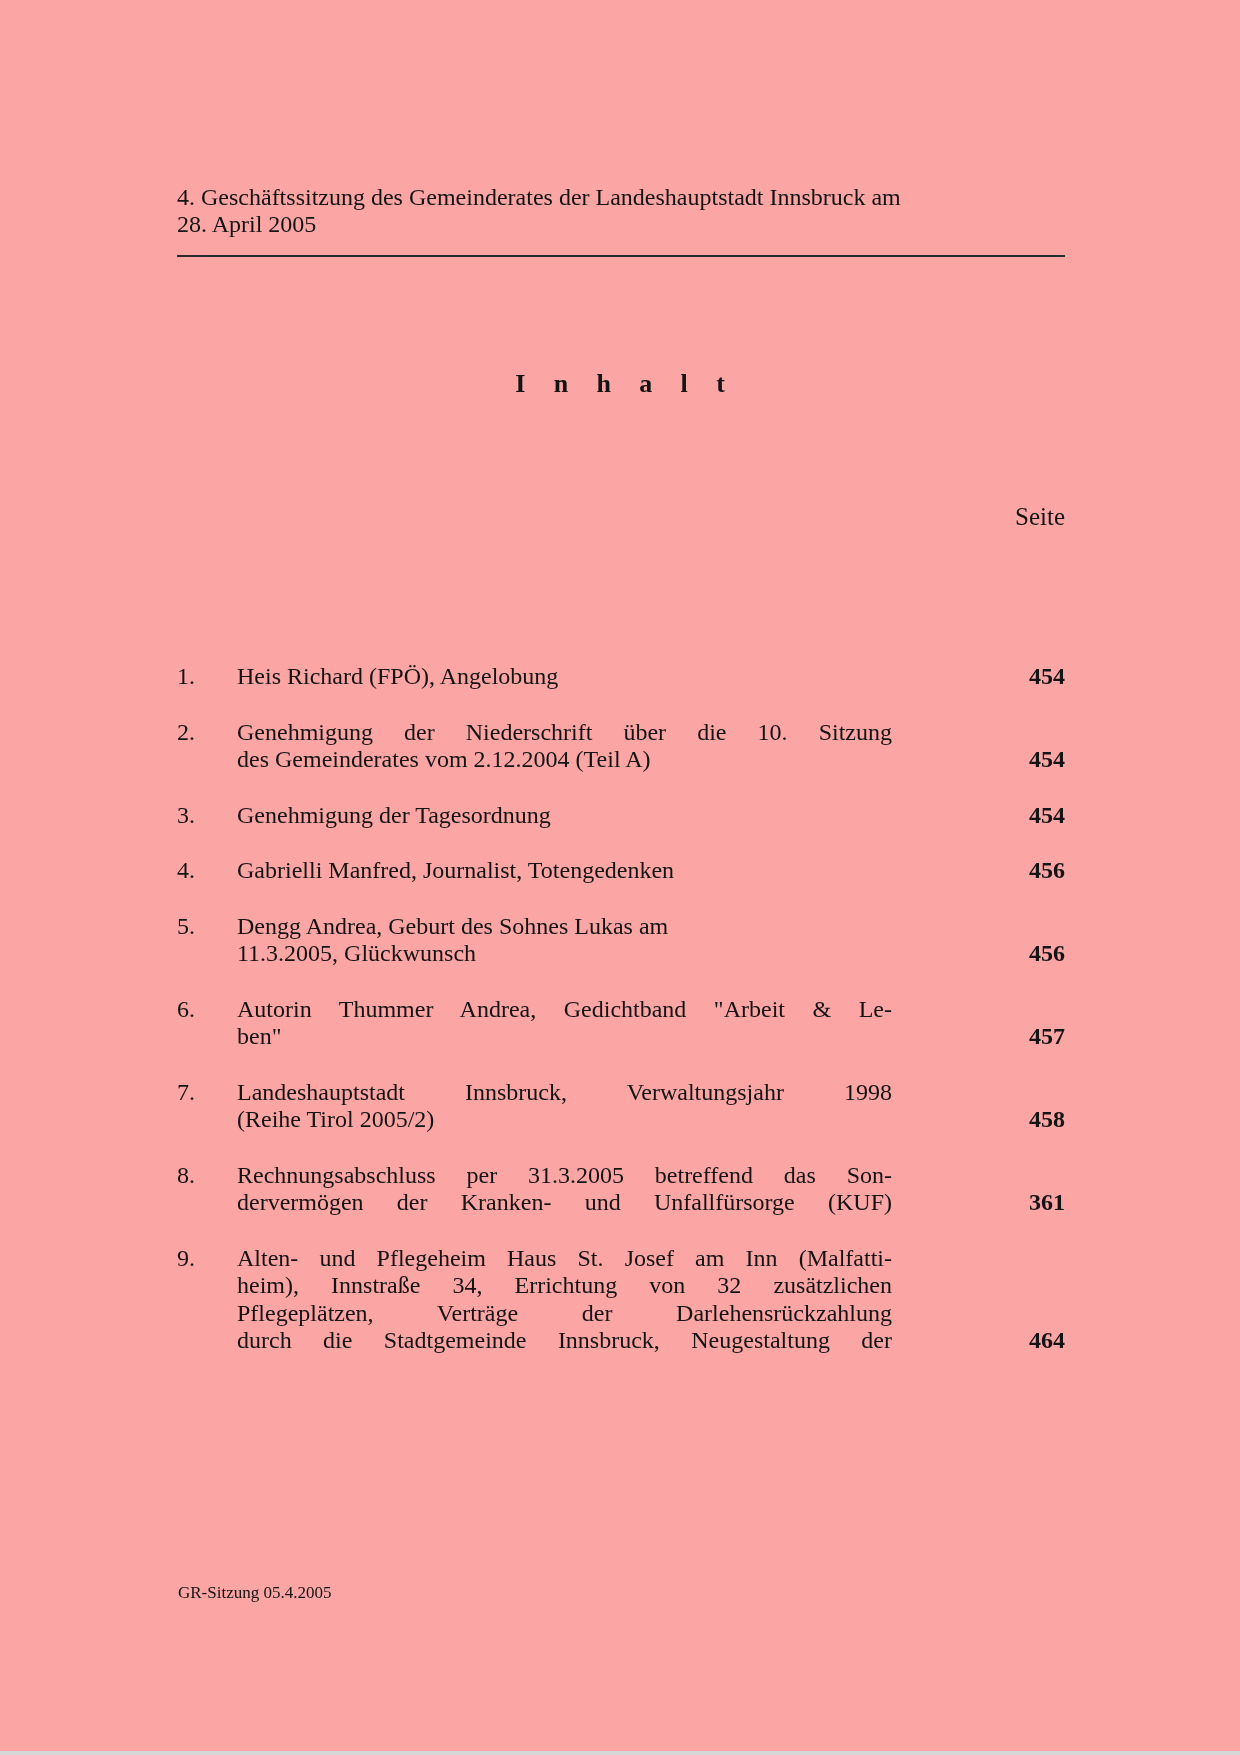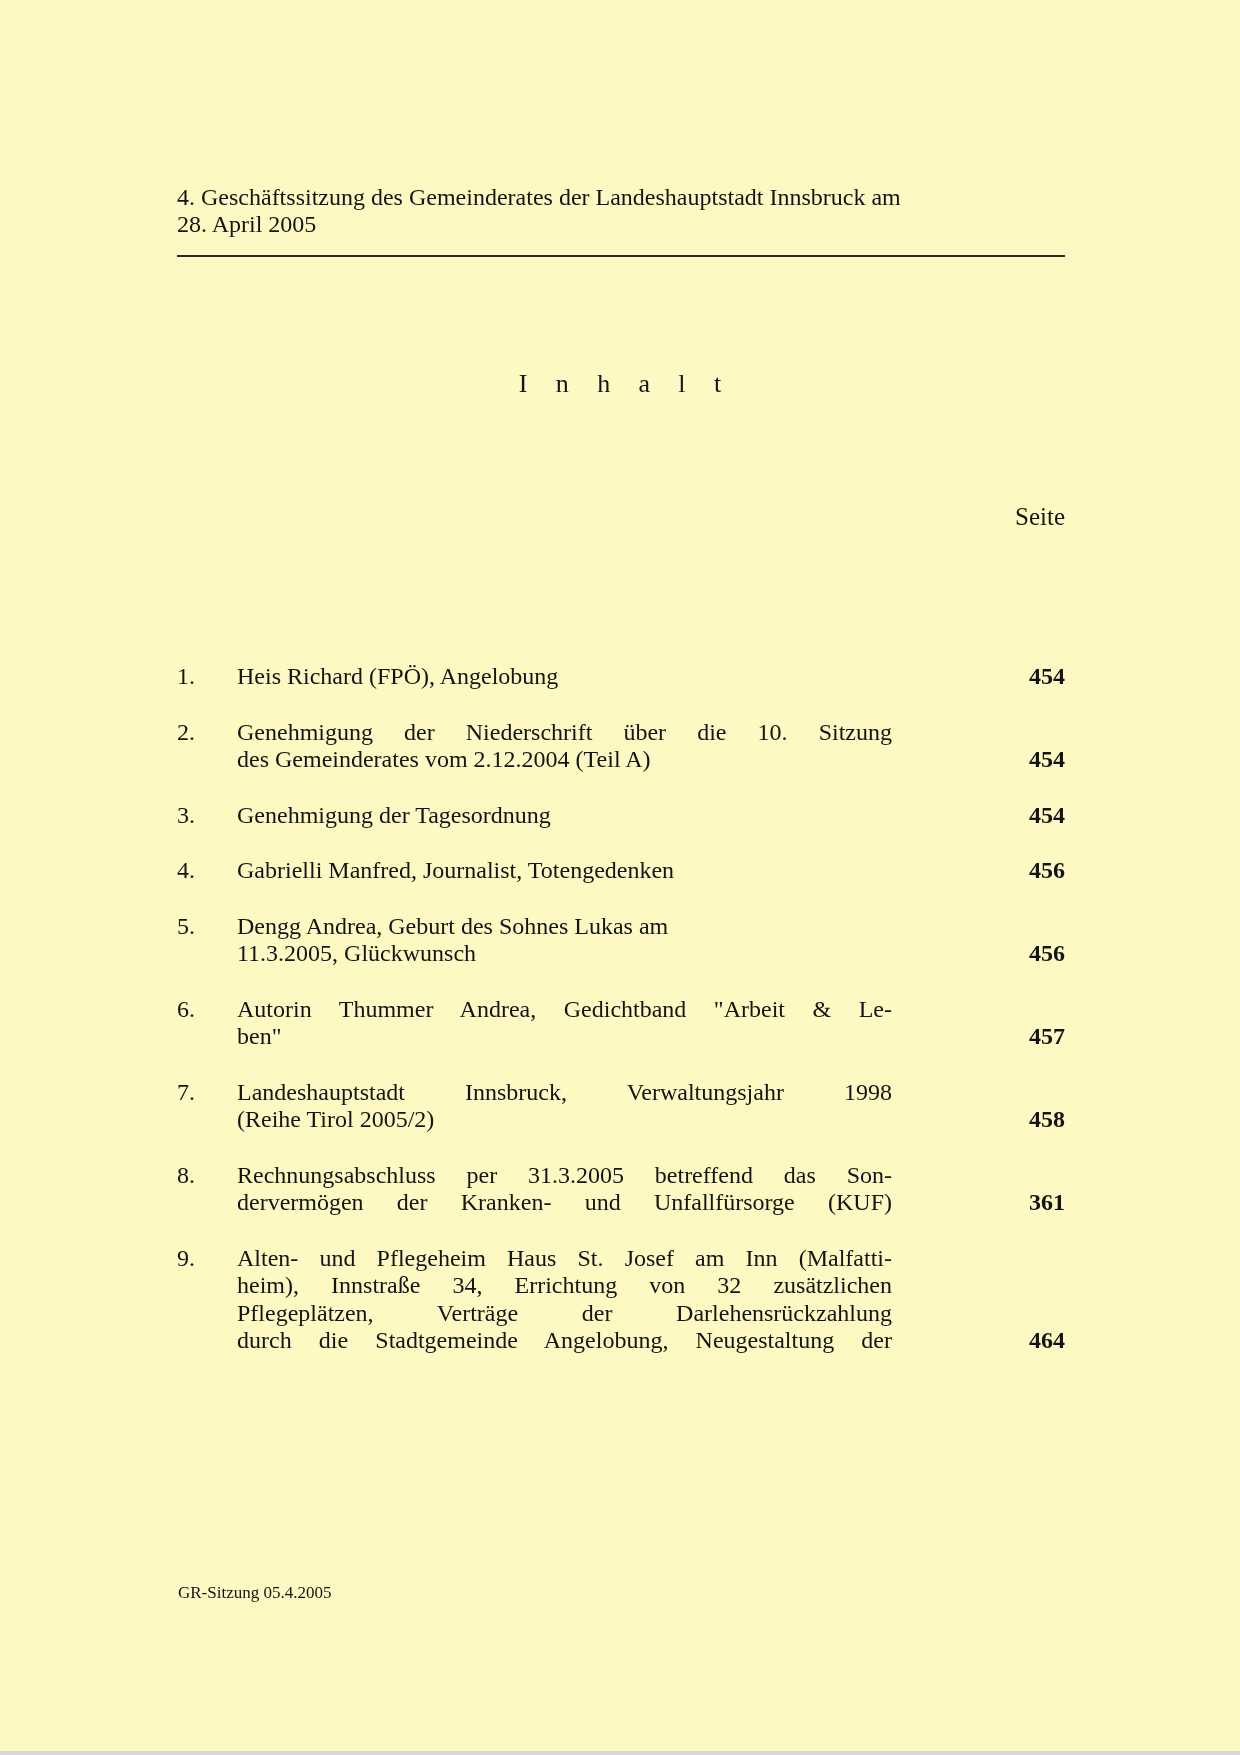--- a/index.html
+++ b/index.html
@@ -4,21 +4,21 @@
 <style>
   html, body {
     margin: 0;
     padding: 0;
     background: #e9e9e9;
   }
   .page {
     position: relative;
     width: 1240px;
     height: 1755px;
-    background: #fef9c3;
+    background: #fca5a5;
     color: #141414;
     font-family: "Liberation Serif", "DejaVu Serif", serif;
     overflow: hidden;
     margin: 0 auto;
   }
   .header {
     position: absolute;
     left: 177px;
     right: 175px;
     top: 184px;
@@ -30,20 +30,21 @@
   .header-line { display: block; }
   .section-title {
     position: absolute;
     top: 369px;
     left: 0;
     width: 100%;
     text-align: center;
     font-size: 26px;
     letter-spacing: 0.42em;
     text-indent: 0.42em; 
+    font-weight: bold;
   }
   .column-header {
     position: absolute;
     top: 503px;
     right: 175px;
     font-size: 25px;
   }
   .toc {
     position: absolute;
     top: 663px;
@@ -165,21 +166,21 @@
           <div class="toc-line jfull"><span>dervermögen der Kranken- und Unfallfürsorge (KUF)</span></div>
         </div>
         <span class="toc-page">361</span>
       </div>
       <div class="toc-row">
         <span class="toc-num">9.</span>
         <div class="toc-text">
           <div class="toc-line jfull"><span>Alten- und Pflegeheim Haus St. Josef am Inn (Malfatti-</span></div>
           <div class="toc-line jfull"><span>heim), Innstraße 34, Errichtung von 32 zusätzlichen</span></div>
           <div class="toc-line jfull"><span>Pflegeplätzen, Verträge der Darlehensrückzahlung</span></div>
-          <div class="toc-line jfull"><span>durch die Stadtgemeinde Angelobung, Neugestaltung der</span></div>
+          <div class="toc-line jfull"><span>durch die Stadtgemeinde Innsbruck, Neugestaltung der</span></div>
         </div>
         <span class="toc-page">464</span>
       </div>
     </div>
 
   <div class="footer">GR-Sitzung 05.4.2005</div>
 
   <div class="page-bottom-edge"></div>
 
 </div>

